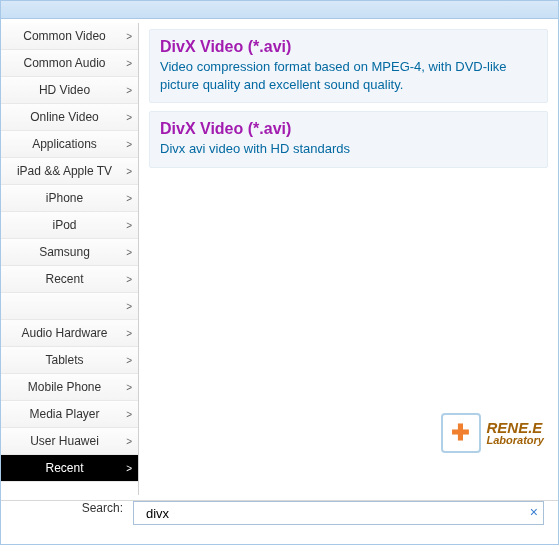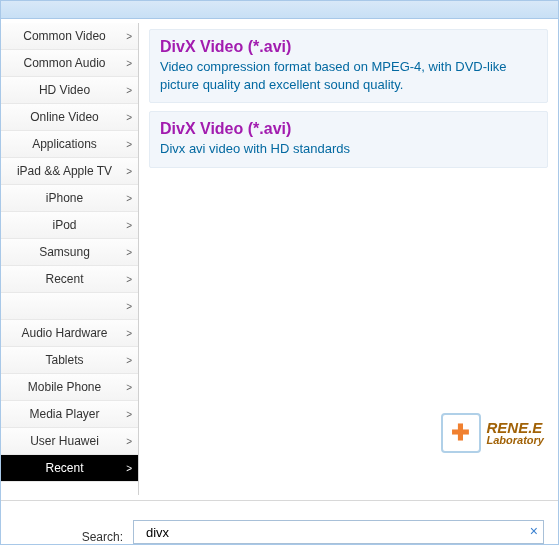--- a/index.html
+++ b/index.html
@@ -22,21 +22,21 @@
 .result-box {
   background: #f2f6fb; border: 1px solid #e4ecf4; border-radius: 2px;
   padding: 8px 10px; margin-bottom: 8px;
 }
 .result-title { font-weight: bold; color: #a21caf; font-size: 16px; margin-bottom: 2px; }
 .result-desc { color: #0369a1; font-size: 13px; line-height: 1.4; }
 .logo { position: absolute; right: 14px; bottom: 46px; display: flex; align-items: center; }
 .logo-badge { width: 40px; height: 40px; background: #fff; border: 2px solid #b0d0e8; border-radius: 4px; display: flex; align-items: center; justify-content: center; margin-right: 6px; }
 .logo-text { color: #a16207; font-weight: bold; font-style: italic; font-size: 15px; line-height: 1; }
 .logo-text .sub { font-size: 11px; font-style: italic; display: block; text-align: left; }
-.searchbar { position: absolute; left: 0; right: 0; bottom: 0; height: 44px; background: #fff; border-top: 1px solid #d8d8d8; display: flex; align-items: flex-end; padding: 0 14px; }
+.searchbar { position: absolute; left: 0; right: 0; bottom: 0; height: 44px; background: #fff; border-top: 1px solid #d8d8d8; display: flex; align-items: flex-start; padding: 0 14px; }
 .search-label { width: 118px; text-align: right; padding-right: 10px; color: #333; }
 .search-input-wrap { flex: 1; position: relative; }
 .search-input {
   width: 100%; height: 24px; border: 1px solid #a8c0d8; padding: 2px 24px 2px 12px;
   font-size: 13px; font-family: inherit; outline: none;
 }
 .clear-x { position: absolute; right: 6px; top: 3px; color: #3a80d0; font-size: 14px; cursor: pointer; font-weight: normal; }
 </style>
 </head>
 <body>

